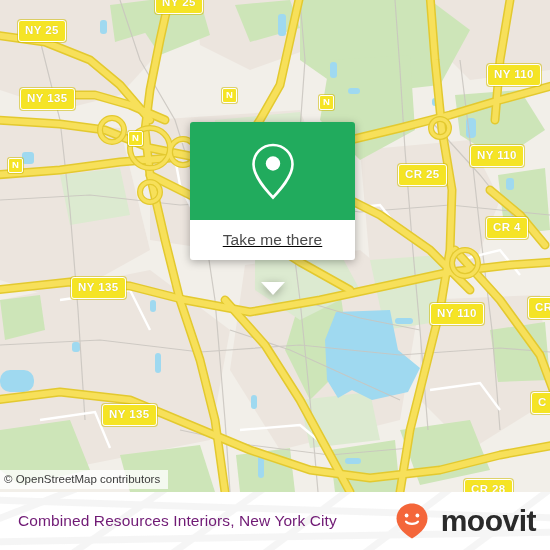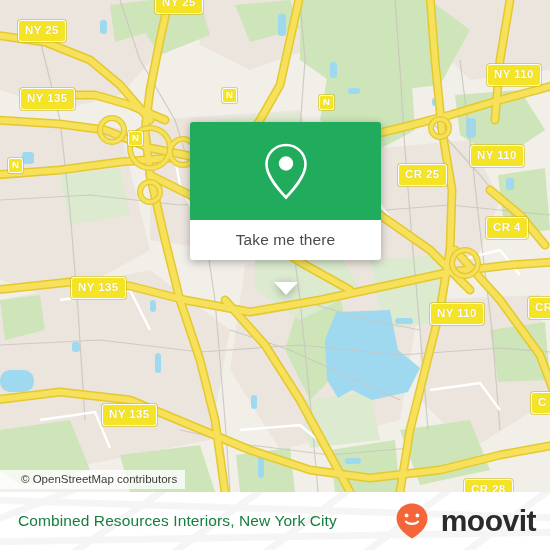--- a/index.html
+++ b/index.html
@@ -43,22 +43,23 @@
     border-radius:2px;
     color:#ffffff;
     font-size:9.5px; font-weight:bold;
     line-height:12px; text-align:center;
     box-shadow:0 0 0 1px rgba(205,185,0,.55);
   }
 
   
   #callout {
     position:absolute; left:190px; top:122px;
-    width:191px;
+    width:165px;
     filter:drop-shadow(0 2px 4px rgba(0,0,0,.30));
+    text-decoration:underline;
   }
   #callout-top {
     height:98px;
     background:#21ab5d;
     border-radius:3px 3px 0 0;
     display:flex; align-items:center; justify-content:center;
   }
   #callout-bottom {
     height:40px;
     background:#ffffff;
@@ -74,38 +75,38 @@
     width:0; height:0;
     border-left:12px solid transparent;
     border-right:12px solid transparent;
     border-top:13px solid #ffffff;
   }
 
   
   #osm-attrib {
     position:absolute; left:0; top:470px;
     background:rgba(255,255,255,.78);
-    padding:3px 8px 4px 21px;
+    padding:3px 8px 4px 4px;
     font-size:11.5px;
     color:#3b3b3b;
     white-space:nowrap;
   }
 
   
   #footer {
     position:absolute; left:0; top:492px; width:550px; height:58px;
     background:#ffffff; overflow:hidden;
     display:flex; align-items:center;
   }
   #footer-watermark { position:absolute; left:0; top:0; opacity:.55; }
   #footer-title {
     position:relative;
     margin-left:18px;
     font-size:15.5px;
-    color:#15803d;
+    color:#701a75;
     white-space:nowrap;
     letter-spacing:.1px;
   }
   #brand {
     position:absolute; right:14px; top:50%;
     transform:translateY(-50%);
     display:flex; align-items:center; gap:12px;
   }
   #brand-word {
     font-size:30px; font-weight:bold; color:#2b2b2b;

